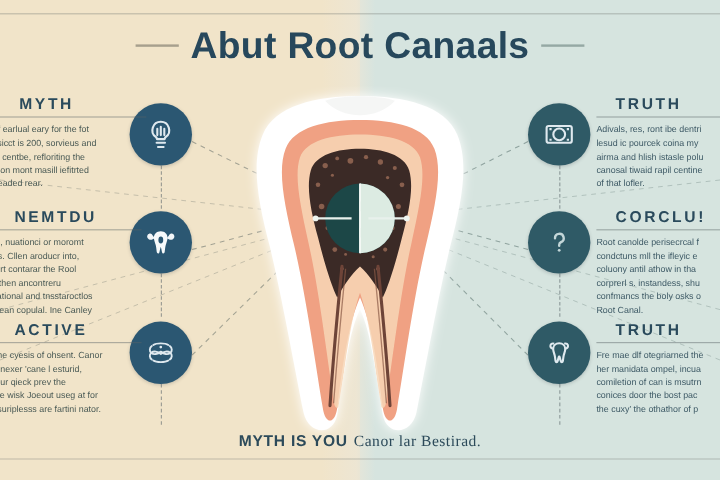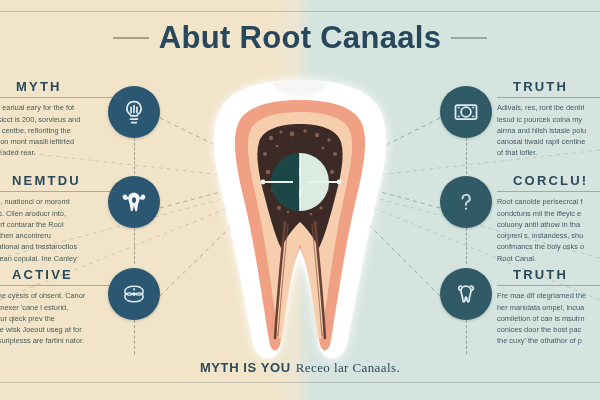--- a/index.html
+++ b/index.html
@@ -456,16 +456,16 @@
     <div class="entry-head">TRUTH</div>
     <div class="entry-rule"></div>
     <div class="entry-body">Fre mae dlf otegriarned the
 her manidata ompel, incua
 comiletion of can is msutrn
 conices door the bost pac
 the cuxy' the othathor of p</div>
   </div>
 
   <div class="caption">
-    <span class="cap-strong">MYTH IS YOU</span><span class="cap-rest">Receo lar Canaals.</span>
+    <span class="cap-strong">MYTH IS YOU</span><span class="cap-rest">Canor lar Bestirad.</span>
   </div>
 
 </div>
 
 </body></html>

